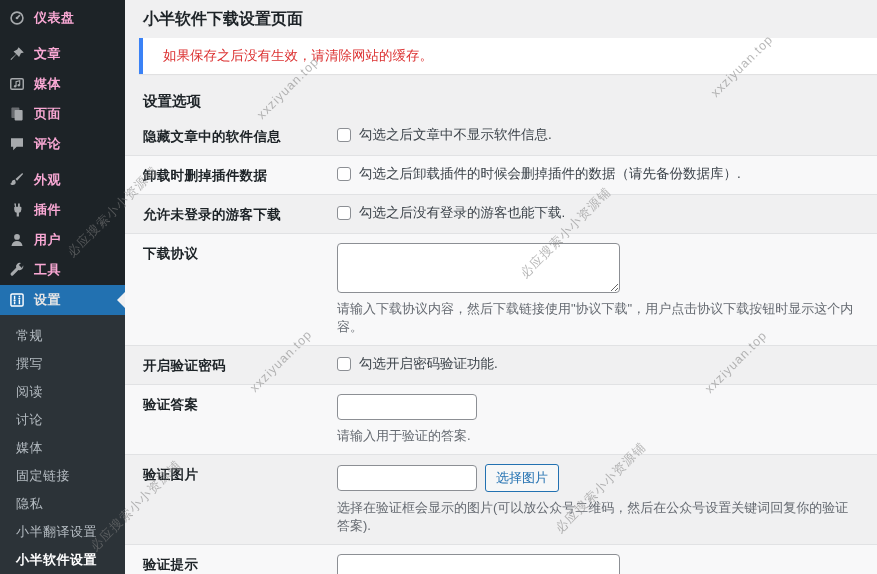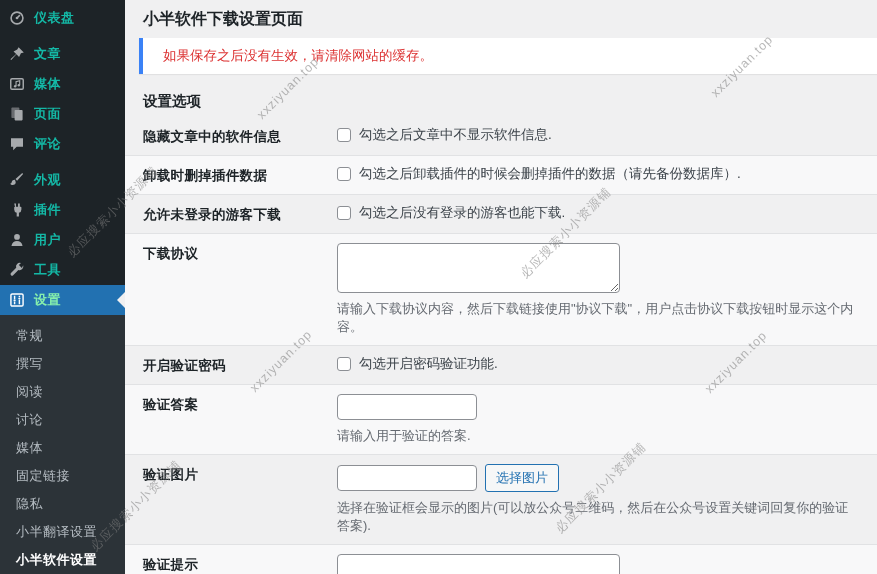--- a/index.html
+++ b/index.html
@@ -6,26 +6,26 @@
   html,body { width:877px; height:574px; overflow:hidden; }
   body {
     font-family:"Liberation Sans","DejaVu Sans",sans-serif;
     background:#f0f0f1; color:#1d2327; position:relative;
   }
   .app { display:flex; width:877px; height:574px; position:relative; }
 
   
   .sidebar { width:125px; min-width:125px; background:#1d2327; color:#f0f0f1; font-size:13px; position:relative; z-index:2; display:flex; flex-direction:column; }
   .menu-top { padding-top:3px; }
-  .menu-item { position:relative; display:flex; align-items:center; padding:6px 8px; cursor:pointer; color:#14b8a6; }
+  .menu-item { position:relative; display:flex; align-items:center; padding:6px 8px; cursor:pointer; color:#f9a8d4; }
   .menu-item.group-start { margin-top:6px; }
   .menu-item .icon { width:18px; height:18px; margin-right:8px; color:#a7aaad; display:inline-flex; align-items:center; justify-content:center; flex:0 0 18px; }
   .menu-item .icon svg { width:16px; height:16px; display:block; }
   .menu-item .menu-label { font-weight:600; letter-spacing:.5px; }
-  .menu-item.selected { background:#2271b1; color:#86efac;align-items:center; }
+  .menu-item.selected { background:#2271b1; color:#e5e5e5;align-items:center; }
   .menu-item.selected .icon { color:#fff; }
   .arrow-notch { position:absolute; right:0; top:50%; transform:translateY(-50%); width:0; height:0;
     border-top:8px solid transparent; border-bottom:8px solid transparent; border-right:8px solid #f0f0f1; }
   .submenu { background:#2c3338; padding:7px 0 10px; }
   .submenu-item { padding:5px 24px 5px 16px; color:#b5bcc2; cursor:pointer; letter-spacing:.5px; }
   .submenu-item.current { color:#fff; font-weight:700; }
 
   
   .content { flex:1; position:relative; z-index:1; }
   h1.page-title { font-size:16px; font-weight:600; color:#1d2327; padding:9px 20px 0 18px; line-height:1.3; }

